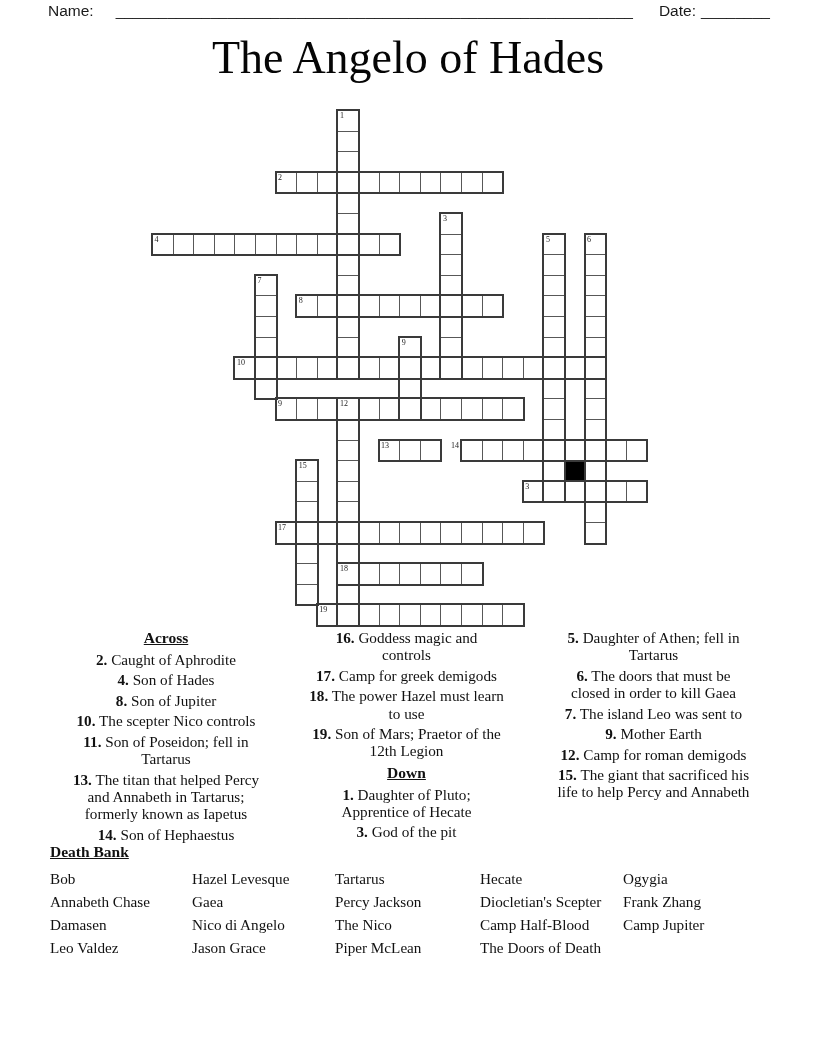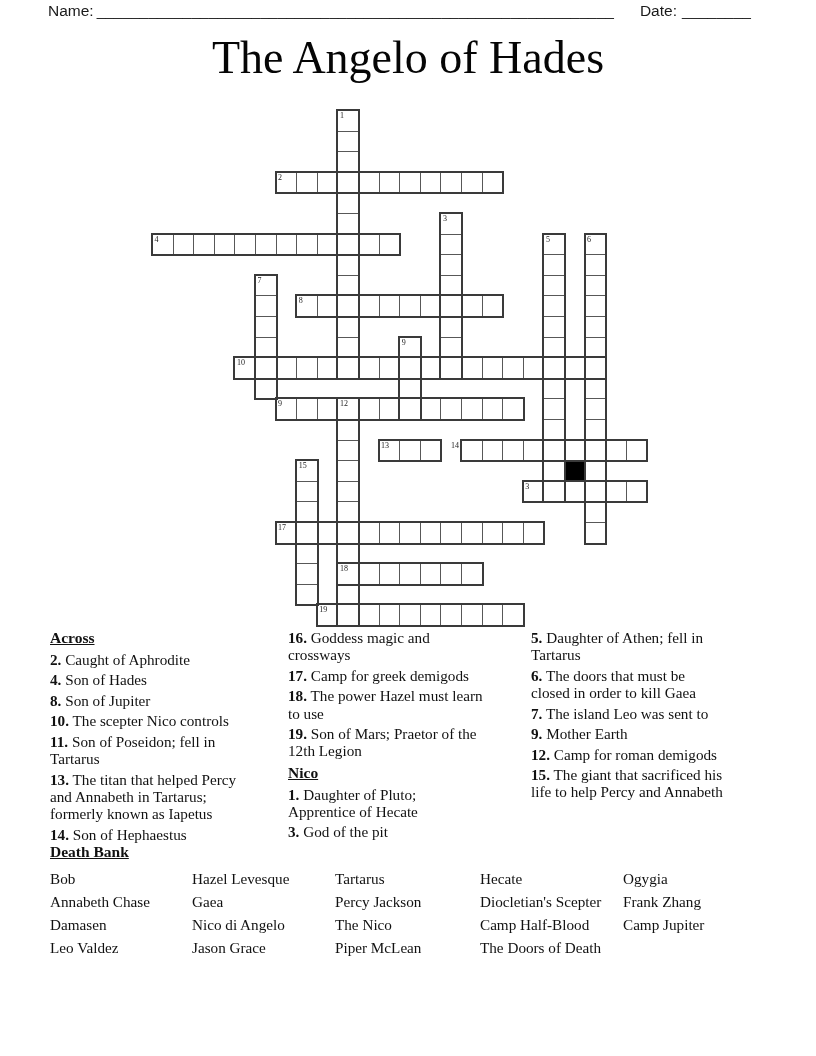--- a/index.html
+++ b/index.html
@@ -1,35 +1,35 @@
 <!DOCTYPE html>
 <html><head>
 <meta charset="utf-8">
 <style>
   html,body{margin:0;padding:0;background:#ffffff;}
   .page{position:relative;width:816px;height:1056px;background:#fff;overflow:hidden;
         font-family:"Liberation Serif",serif;color:#111;}
   
   .hdr{position:absolute;left:48px;top:2px;width:722px;display:flex;align-items:baseline;
        font-family:"Liberation Sans",sans-serif;font-size:15.5px;white-space:nowrap;color:#1a1a1a;}
-  .hdr .uline{margin-left:3px;letter-spacing:0;}
+  .hdr .uline{margin-left:22px;letter-spacing:0;}
   .hdr .datelbl{margin-left:26px;}
   .hdr .dline{margin-left:5px;}
   
   .title{position:absolute;left:0;top:31px;width:100%;text-align:center;margin:0;
          font-family:"Liberation Serif",serif;font-weight:400;font-size:46px;color:#050505;}
   
   #grid{position:absolute;left:0;top:0;width:816px;height:1056px;}
   .cell{position:absolute;box-sizing:border-box;background:#fff;border:1px solid #585858;z-index:1;}
   .cell.black{background:#000;border-color:#000;z-index:2;}
   .word-outline{position:absolute;box-sizing:border-box;border:2px solid #3a3a3a;z-index:3;pointer-events:none;}
   .cellnum{position:absolute;z-index:4;font-family:"Liberation Serif",serif;font-size:8px;line-height:8px;color:#222;}
   
   #clues{position:absolute;left:50px;top:629px;width:724px;display:flex;gap:6px;align-items:flex-start;}
-  .clue-col{flex:0 0 auto;}
+  .clue-col{flex:0 0 auto;text-align:center;}
   .clue-heading{font-size:15.5px;font-weight:bold;text-decoration:underline;line-height:18px;margin:0 0 4px 0;}
   .clue-heading.later{margin-top:4px;}
   .clue{font-size:15.2px;line-height:17.3px;margin:0 0 3.2px 0;}
   .cnum{font-weight:bold;}
   .ctext{white-space:pre-wrap;}
   
   #wordbank{position:absolute;left:50px;top:843px;width:724px;}
   .wb-heading{font-size:15.5px;font-weight:bold;text-decoration:underline;line-height:18px;}
   #wb-grid{margin-top:6px;display:grid;grid-template-columns:142px 143px 145px 143px auto;
            font-size:15.2px;line-height:23px;}
@@ -268,27 +268,27 @@
         <div class="clue"><span class="cnum">10.</span><span class="ctext"> The scepter Nico controls</span></div>
         <div class="clue"><span class="cnum">11.</span><span class="ctext"> Son of Poseidon; fell in
 Tartarus</span></div>
         <div class="clue"><span class="cnum">13.</span><span class="ctext"> The titan that helped Percy
 and Annabeth in Tartarus;
 formerly known as Iapetus</span></div>
         <div class="clue"><span class="cnum">14.</span><span class="ctext"> Son of Hephaestus</span></div>
       </div>
       <div class="clue-col" style="width: 237px;">
         <div class="clue"><span class="cnum">16.</span><span class="ctext"> Goddess magic and
-crossways</span></div>
+controls</span></div>
         <div class="clue"><span class="cnum">17.</span><span class="ctext"> Camp for greek demigods</span></div>
         <div class="clue"><span class="cnum">18.</span><span class="ctext"> The power Hazel must learn
 to use</span></div>
         <div class="clue"><span class="cnum">19.</span><span class="ctext"> Son of Mars; Praetor of the
 12th Legion</span></div>
-        <div class="clue-heading later">Nico</div>
+        <div class="clue-heading later">Down</div>
         <div class="clue"><span class="cnum">1.</span><span class="ctext"> Daughter of Pluto;
 Apprentice of Hecate</span></div>
         <div class="clue"><span class="cnum">3.</span><span class="ctext"> God of the pit</span></div>
       </div>
       <div class="clue-col" style="width: 245px;">
         <div class="clue"><span class="cnum">5.</span><span class="ctext"> Daughter of Athen; fell in
 Tartarus</span></div>
         <div class="clue"><span class="cnum">6.</span><span class="ctext"> The doors that must be
 closed in order to kill Gaea</span></div>
         <div class="clue"><span class="cnum">7.</span><span class="ctext"> The island Leo was sent to</span></div>

